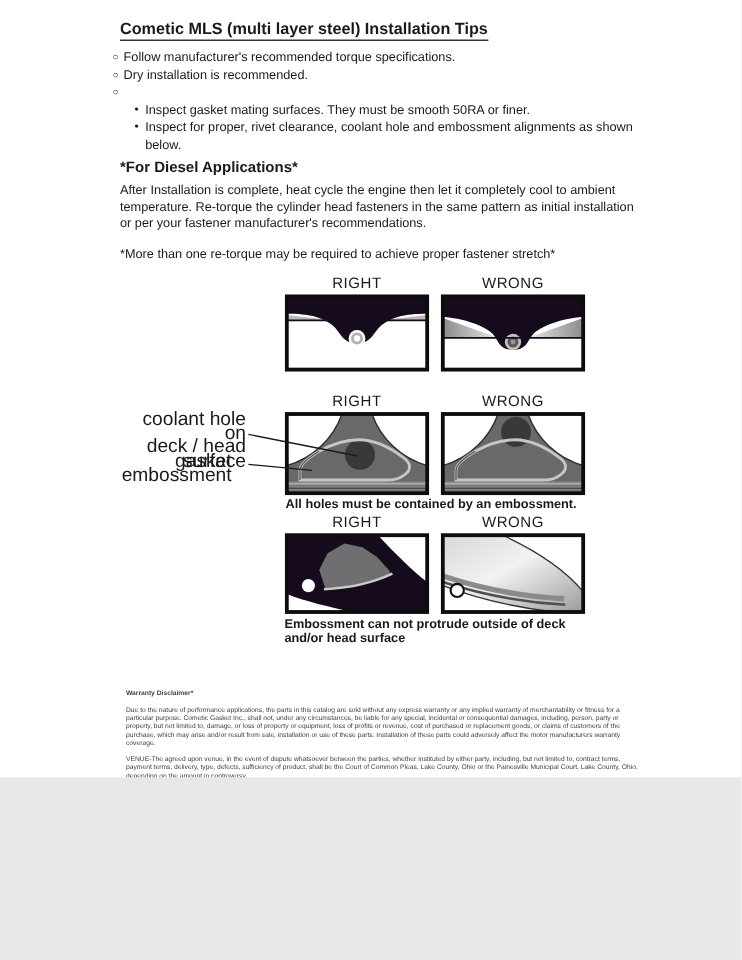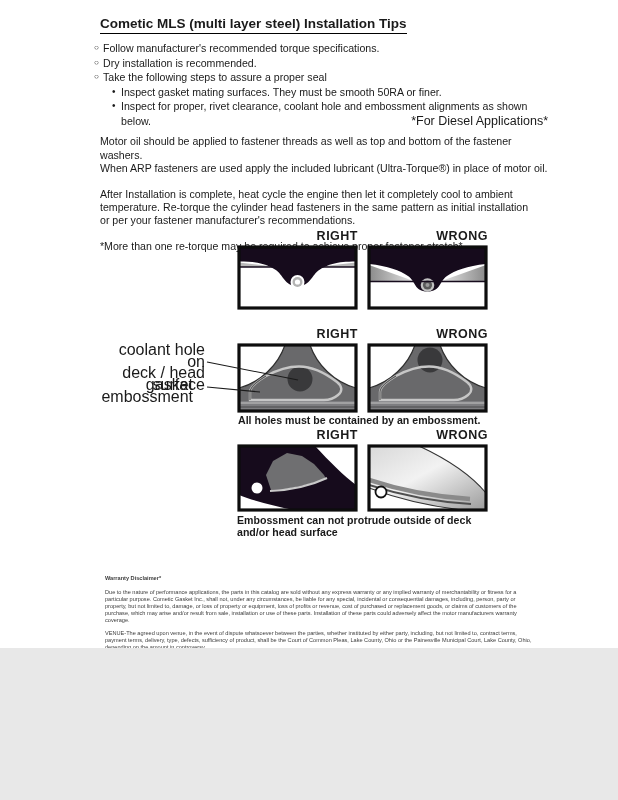--- a/index.html
+++ b/index.html
@@ -16,25 +16,25 @@
     left:100px;top:16px;font-size:13.5px;font-weight:bold;
     border-bottom:1.6px solid #000;padding-bottom:2px;display:inline-block;
   }
   .bullets{left:94px;top:41px;width:460px;font-size:10.6px;line-height:14.6px;}
   .b-row{display:flex;}
   .b-marker{width:9px;font-size:8px;line-height:14.6px;flex:none;}
   .sb-row{display:flex;padding-left:18px;}
   .sb-marker{width:9px;font-size:10px;line-height:14.6px;flex:none;}
 
   .diesel{left:100px;top:115px;width:448px;font-size:10.6px;line-height:13.4px;}
-  .diesel h2{font-size:12.5px;font-weight:normal;margin:0 0 7px 0;text-align:right;}
+  .diesel h2{font-size:12.5px;font-weight:bold;margin:18px 0 7px 0;}
   .diesel p{margin:0 0 12px 0;}
 
   
-  .dg-head{width:121px;text-align:right;font-size:12.5px;font-weight:bold;letter-spacing:.5px;}
+  .dg-head{width:121px;text-align:center;font-size:12.5px;font-weight:normal;letter-spacing:.5px;}
   .caption{font-size:10.6px;font-weight:bold;line-height:11.5px;}
   .fig{display:block;}
   .lbl{font-size:16px;line-height:11.5px;text-align:right;width:106px;}
   .leader{pointer-events:none;}
 
   
   .legal{left:105px;top:575px;width:429px;font-size:5.6px;line-height:7px;color:#3d3d3d;}
   .legal .lg-h{font-weight:bold;margin:0 0 7px 0;}
   .legal p{margin:0 0 6px 0;}
 
@@ -51,36 +51,33 @@
     <div class="b-row">
       <span class="b-marker">○</span>
       <span>Follow manufacturer's recommended torque specifications.</span>
     </div>
     <div class="b-row">
       <span class="b-marker">○</span>
       <span>Dry installation is recommended.</span>
     </div>
     <div class="b-row">
       <span class="b-marker">○</span>
-      <span>Take the following steps to assure a proper seal</span>
     </div>
     <div class="sb-row">
       <span class="sb-marker">•</span>
       <span>Inspect gasket mating surfaces.  They must be smooth 50RA or finer.</span>
     </div>
     <div class="sb-row">
       <span class="sb-marker">•</span>
       <span>Inspect for proper, rivet clearance, coolant hole and embossment alignments as shown below.</span>
     </div>
   </div>
 
   <div class="abs diesel">
     <h2>*For Diesel Applications*</h2>
-    <p class="pre">Motor oil should be applied to fastener threads as well as top and bottom of the fastener washers.
-When ARP fasteners are used apply the included lubricant (Ultra-Torque®) in place of motor oil.</p>
     <p class="pre">After Installation is complete, heat cycle the engine then let it completely cool to ambient
 temperature. Re-torque the cylinder head fasteners in the same pattern as initial installation
 or per your fastener manufacturer's recommendations.</p>
     <p class="pre">*More than one re-torque may be required to achieve proper fastener stretch*</p>
   </div>
 
   <div class="abs dg-head" style="left:237px;top:229px;">RIGHT</div>
   <div class="abs dg-head" style="left:367px;top:229px;">WRONG</div>
 
   <svg class="abs fig" style="left:237px;top:245px;" width="121" height="65" viewBox="0 0 121 65">

